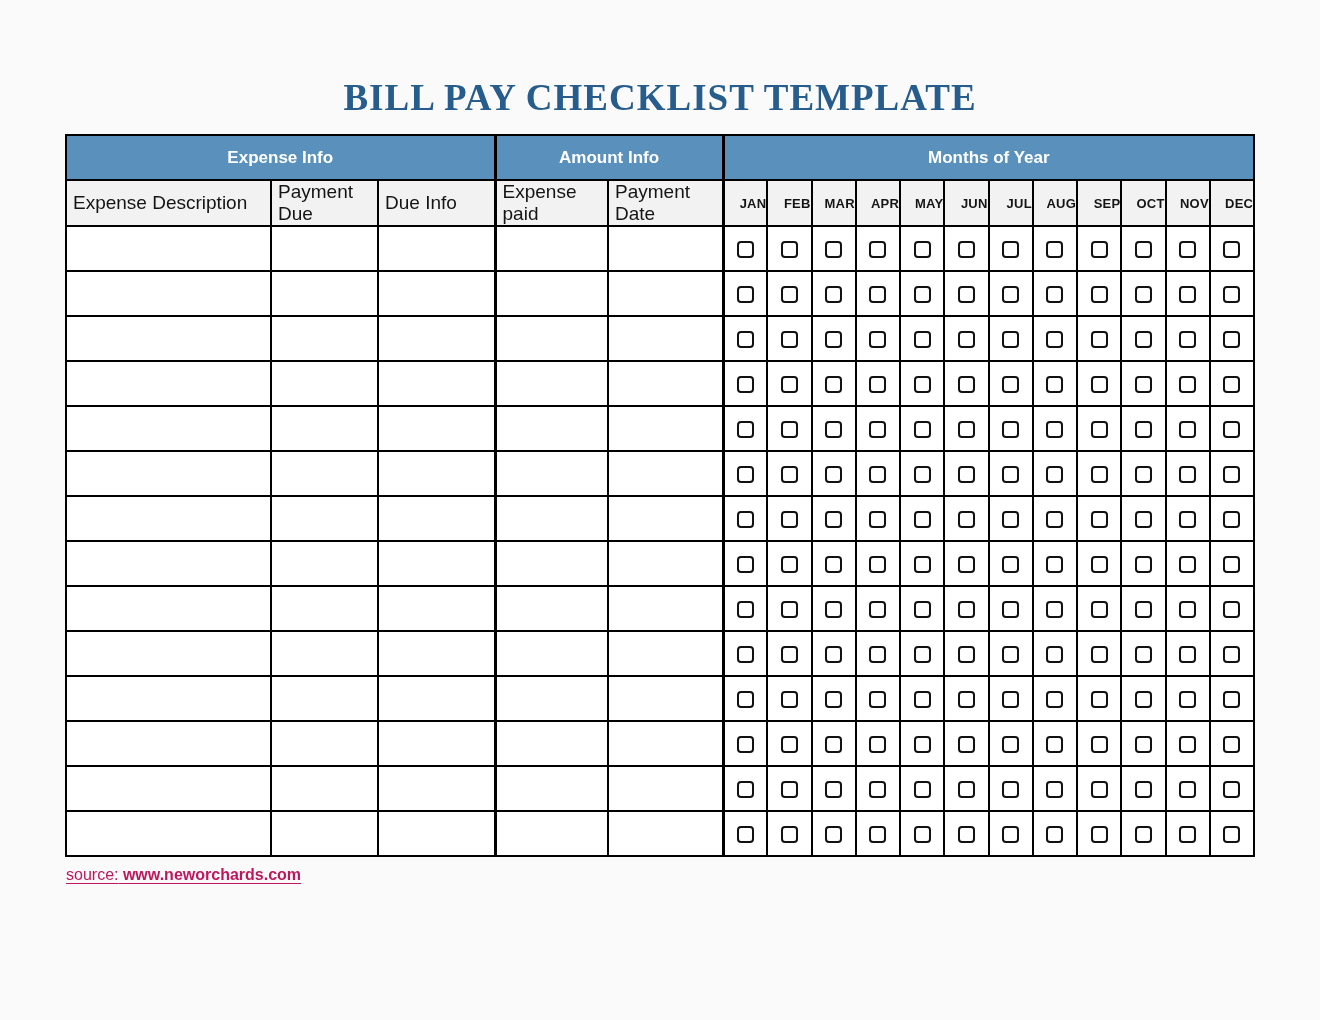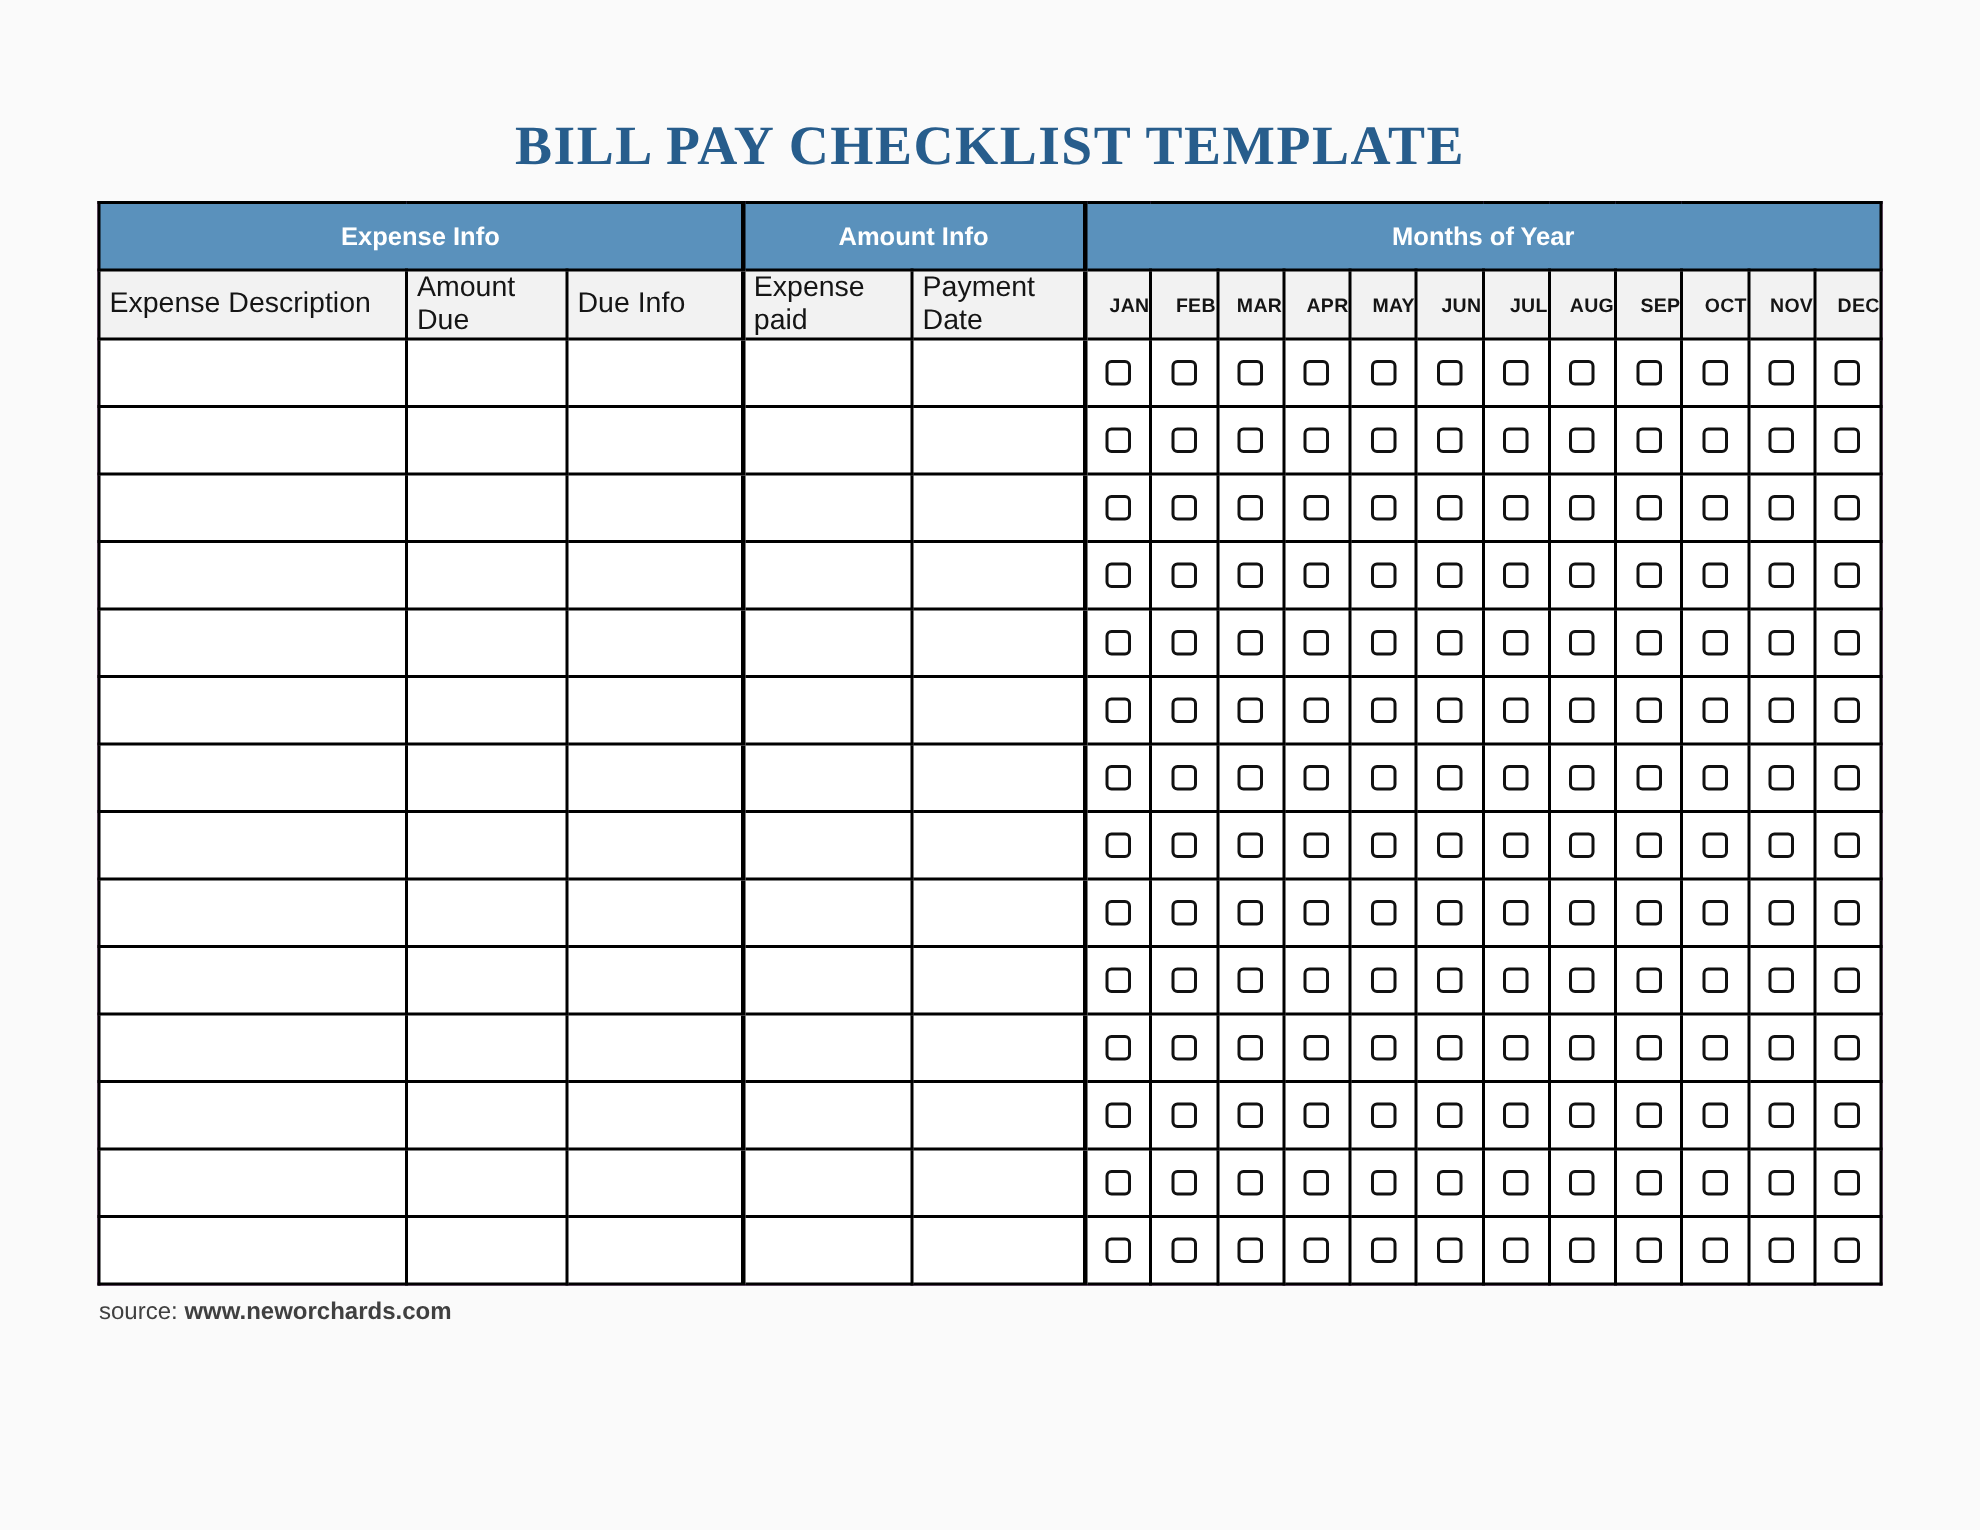--- a/index.html
+++ b/index.html
@@ -19,21 +19,21 @@
     font-size: 37px;
     letter-spacing: 1px;
     color: #275d8c;
   }
 
   table.checklist {
     border-collapse: collapse;
     table-layout: fixed;
     width: 1188px;
     margin: 15px 0 0 65px;
-    background: #701a75;
+    background: #fca5a5;
     border: 1px solid #000;
   }
   th, td { border: 2px solid #000; padding: 0; }
 
   col.col-desc    { width: 205px; }
   col.col-due     { width: 107px; }
   col.col-duedate { width: 117px; }
   col.col-paid    { width: 113px; }
   col.col-paydate { width: 115px; }
   col.col-month   { width: 44.25px; }
@@ -75,21 +75,22 @@
     border-radius: 4px;
     background: #ffffff;
     vertical-align: middle;
   }
 
   .source {
     margin: 9px 0 0 66px;
     font-size: 16px;
   }
   .source a {
-    color: #404040;
+    color: #be185d;
+    text-decoration: underline;
     text-underline-offset: 3px;
     cursor: pointer;
   }
   .src-label { font-weight: normal; }
   .src-url { font-weight: bold; }
 </style>
 </head>
 <body>
 
 <div class="page">
@@ -117,21 +118,21 @@
         <col class="col-month">
     </colgroup>
     <thead>
       <tr class="group-row">
         <th colspan="3">Expense Info</th>
         <th colspan="2" class="section-start">Amount Info</th>
         <th colspan="12" class="section-start">Months of Year</th>
       </tr>
       <tr class="col-row">
         <th>Expense Description</th>
-        <th>Amount Due</th>
+        <th>Payment Due</th>
         <th>Due Info</th>
         <th class="section-start">Expense paid</th>
         <th>Payment Date</th>
         <th class="month section-start">JAN</th>
         <th class="month">FEB</th>
         <th class="month">MAR</th>
         <th class="month">APR</th>
         <th class="month">MAY</th>
         <th class="month">JUN</th>
         <th class="month">JUL</th>

